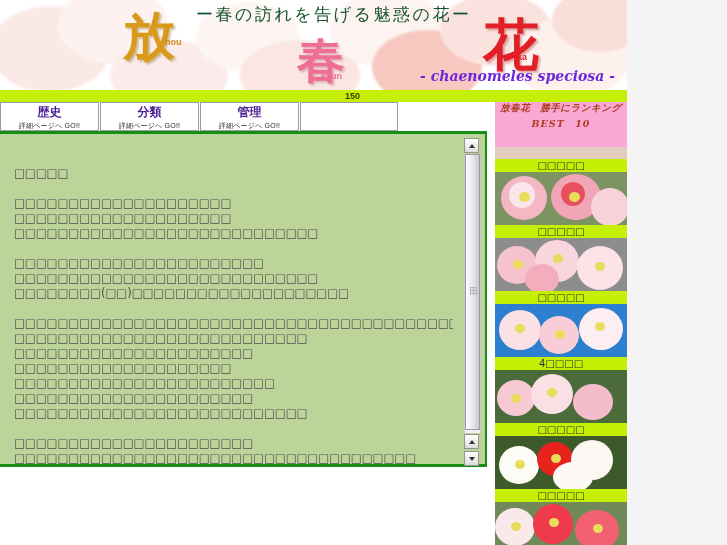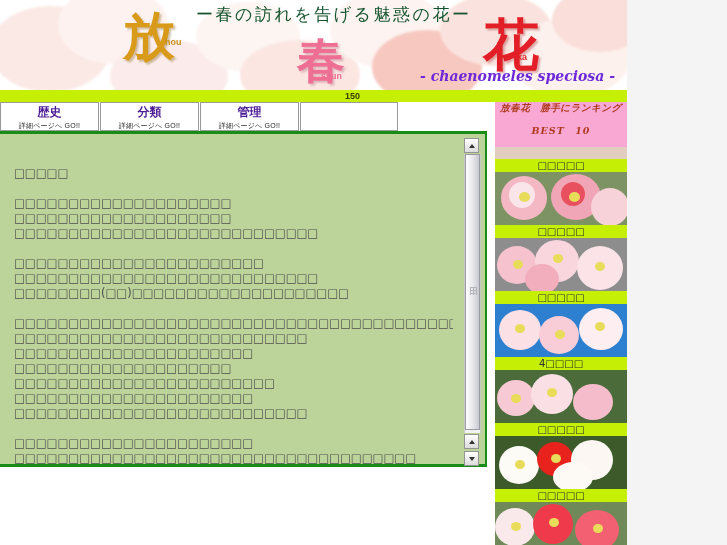--- a/index.html
+++ b/index.html
@@ -145,21 +145,21 @@
     box-sizing:border-box;
   }
   #rank-title{
     font-family:"DejaVu Serif","Liberation Serif",serif;
     font-weight:bold;font-style:italic;font-size:9.5px;color:#b03a20;
     letter-spacing:.5px;
   }
   #rank-best{
     font-family:"DejaVu Serif","Liberation Serif",serif;
     font-weight:bold;font-style:italic;font-size:9.5px;color:#b03a20;
-    letter-spacing:1px;margin-top:10px;
+    letter-spacing:1px;margin-top:3px;
   }
   #rank-beige{height:12px;background:#e3cdbf;}
   .rank-label{
     height:13px;background:#c5f005;text-align:center;
     font-family:"DejaVu Sans","Liberation Sans",sans-serif;
     font-size:10px;color:#2e2e2e;line-height:13px;letter-spacing:0;
   }
   .rank-photo{height:53px;position:relative;overflow:hidden;}
   .ph-bg{position:absolute;inset:0;}
   .blob{position:absolute;border-radius:50%;}

